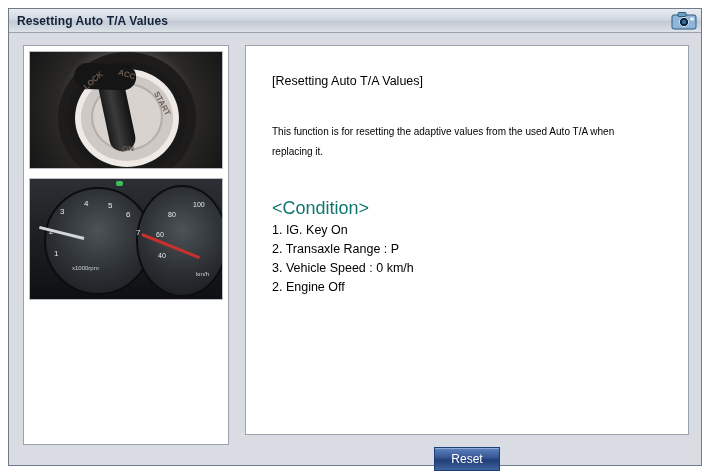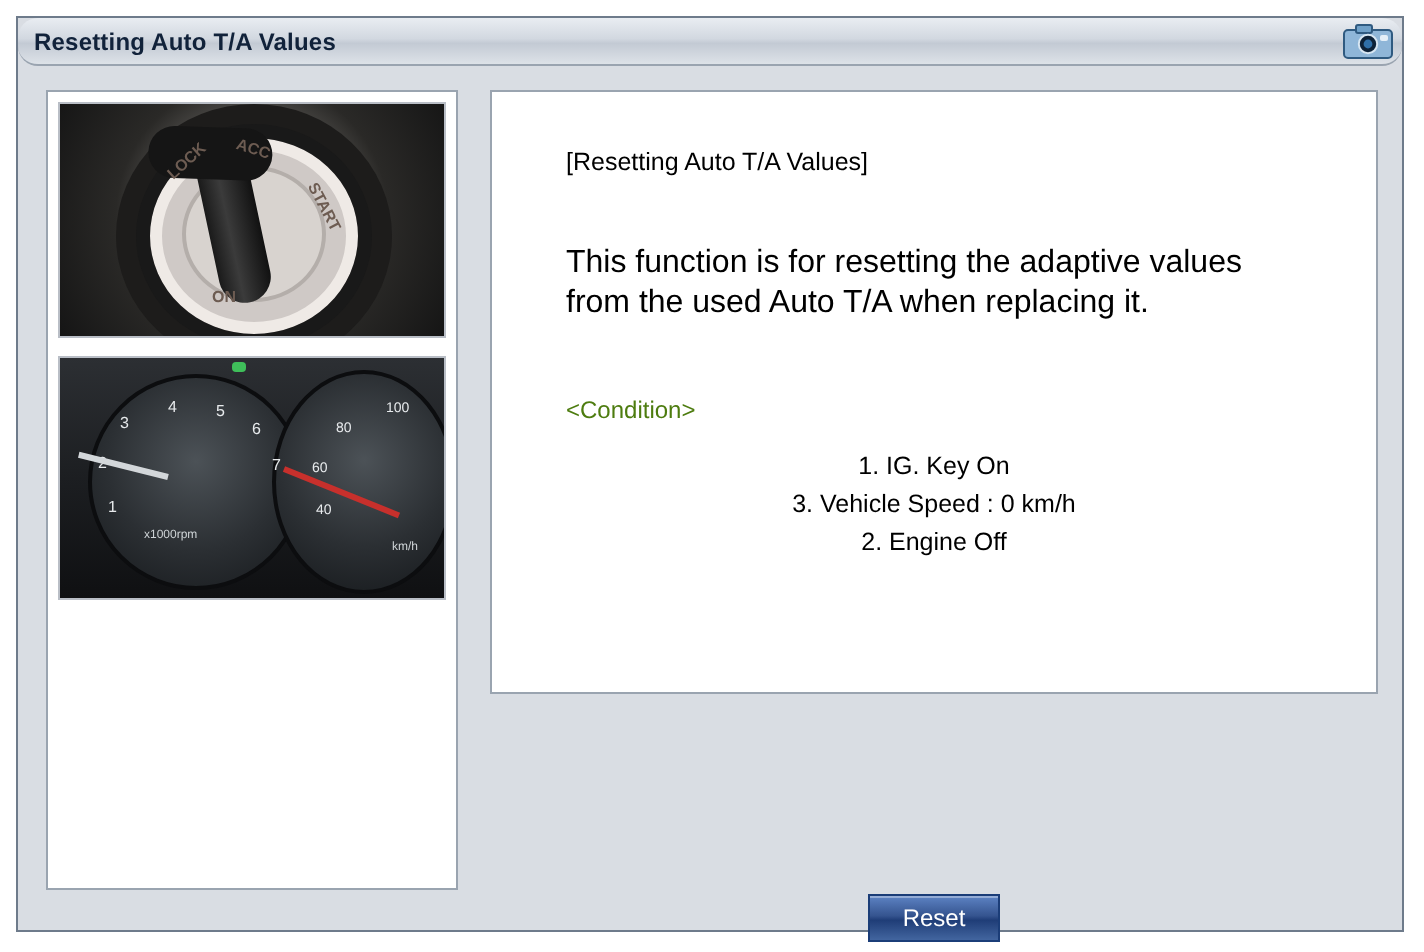--- a/index.html
+++ b/index.html
@@ -28,21 +28,20 @@
   }
 
   .titlebar {
     height: 24px;
     background: linear-gradient(to bottom, #e9edf2 0%, #d2d8e0 45%, #c3cad4 55%, #dde2e8 100%);
     border-bottom: 1px solid #9aa4b0;
     display: flex;
     align-items: center;
     padding: 0 4px 0 8px;
     box-sizing: border-box;
-    border-radius: 10px;
   }
   .title-text {
     font-size: 12px;
     font-weight: bold;
     color: #11223a;
     letter-spacing: 0.1px;
     flex: 1 1 auto;
     white-space: nowrap;
     overflow: hidden;
   }
@@ -137,21 +136,21 @@
     position: absolute;
     font-family: "Liberation Sans", sans-serif;
     font-size: 8px;
     font-weight: bold;
     color: #6d5c52;
     z-index: 4;
   }
   .lbl-lock { left: 52px; top: 24px; transform: rotate(-42deg); }
   .lbl-acc  { left: 88px; top: 18px; transform: rotate(18deg); }
   .lbl-start{ left: 119px; top: 47px; transform: rotate(62deg); }
-  .lbl-on   { left: 76px; top: 92px; }
+  .lbl-on   { left: 92px; top: 92px; }
 
   
   .gauge {
     position: absolute;
     border-radius: 50%;
     background: radial-gradient(circle at 50% 40%, #4c5257 0%, #2b2f33 55%, #15181b 100%);
     border: 2px solid #0c0d0f;
   }
   .gauge-left  { left: 14px; top: 8px; width: 104px; height: 104px; }
   .gauge-right { left: 106px; top: 6px; width: 88px; height: 108px; }
@@ -201,48 +200,47 @@
     background: #3fbf5a;
     border-radius: 2px;
   }
 
   
   .right-panel {
     position: absolute;
     left: 236px;
     top: 12px;
     width: 444px;
-    height: 302px;
+    height: 390px;
     background: #ffffff;
     border: 1px solid #9aa4b0;
     box-sizing: border-box;
-    padding: 28px 37px;
+    padding: 28px 26px;
   }
   .desc-title {
     font-size: 12.5px;
     color: #000000;
     margin: 0 0 34px 0;
   }
   .desc-para {
-    font-size: 16px;
+    font-size: 10px;
     color: #000000;
     line-height: 20px;
     margin: 0 0 36px 0;
     max-width: 380px;
   }
   .cond-head {
-    font-size: 12px;
-    color: #4d7c0f;
+    font-size: 18px;
+    color: #0f766e;
     margin: 0 0 2px 0;
   }
   .cond-list {
-    margin: 12px;
+    margin: 0;
     padding: 0;
     list-style: none;
-    text-align: center;
   }
   .cond-list li {
     font-size: 12.5px;
     color: #000;
     line-height: 19px;
   }
 
   
   .btn-row {
     position: absolute;
@@ -325,20 +323,21 @@
       </div>
 
     </div>
 
     <div class="right-panel">
       <p class="desc-title">[Resetting Auto T/A Values]</p>
       <p class="desc-para">This function is for resetting the adaptive values from the used Auto T/A when replacing it.</p>
       <p class="cond-head">&lt;Condition&gt;</p>
       <ul class="cond-list">
         <li>1. IG. Key On</li>
+        <li>2. Transaxle Range : P</li>
         <li>3. Vehicle Speed : 0 km/h</li>
         <li>2. Engine Off</li>
       </ul>
     </div>
 
     <div class="btn-row">
       <button class="btn">Reset</button>
     </div>
 
   </div>

